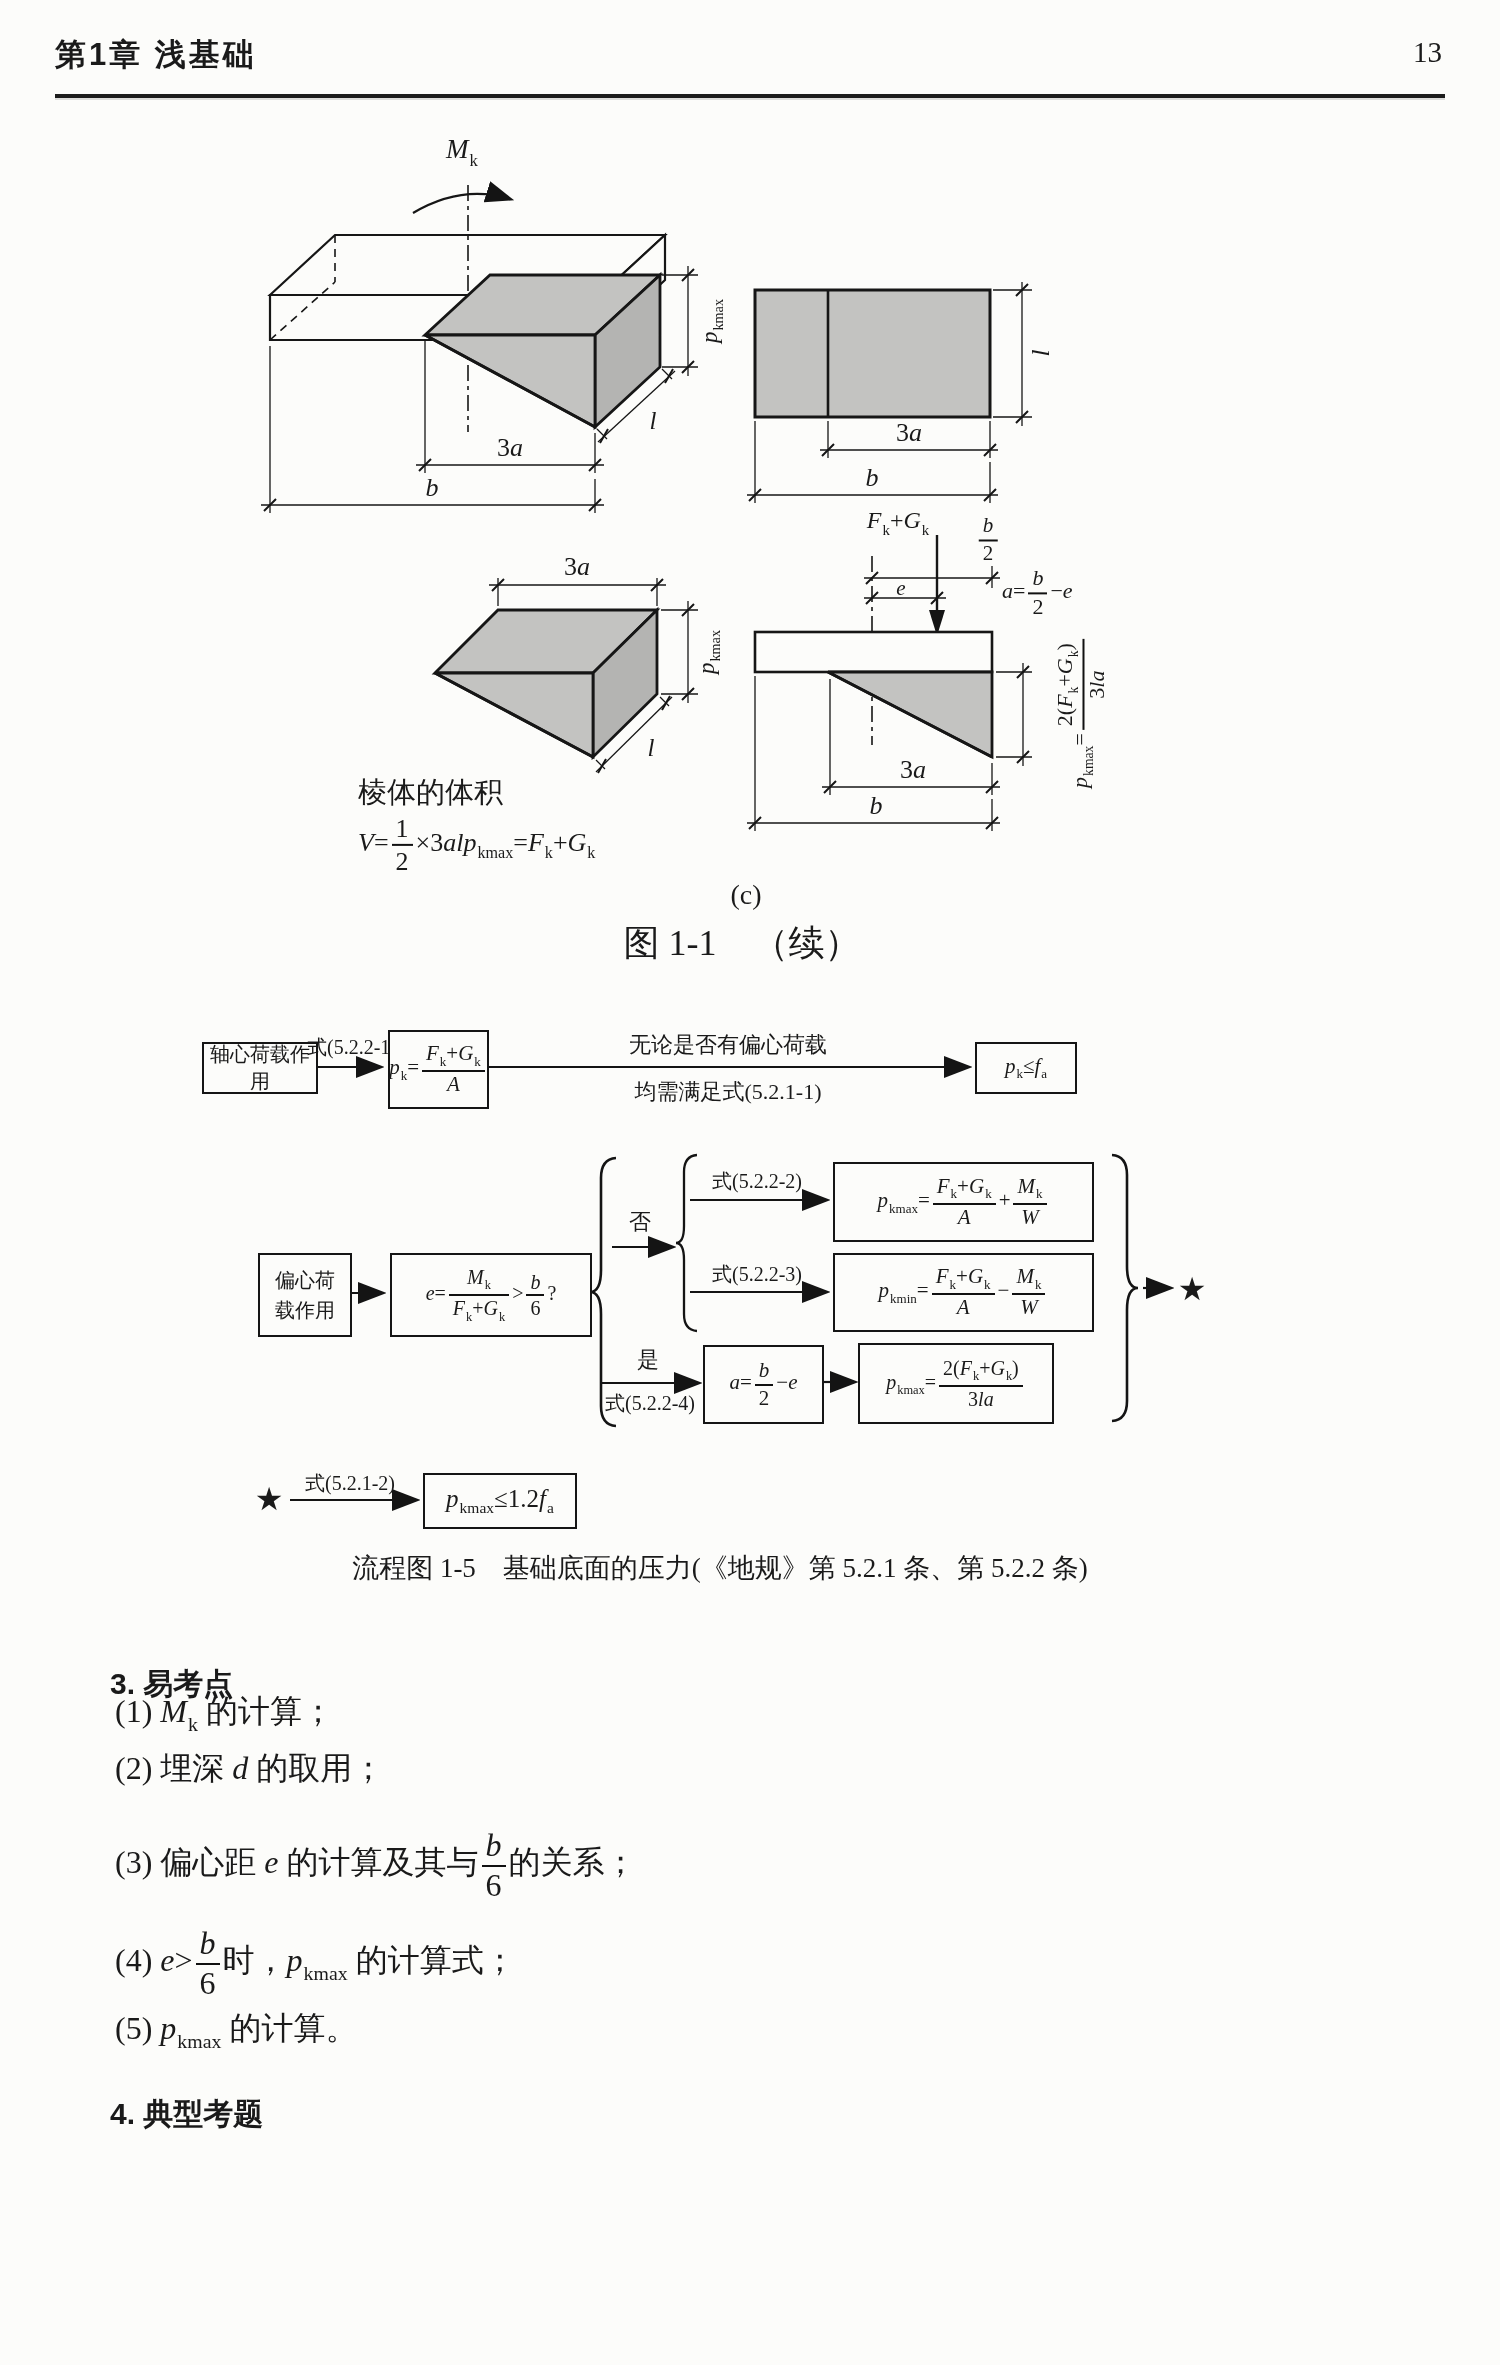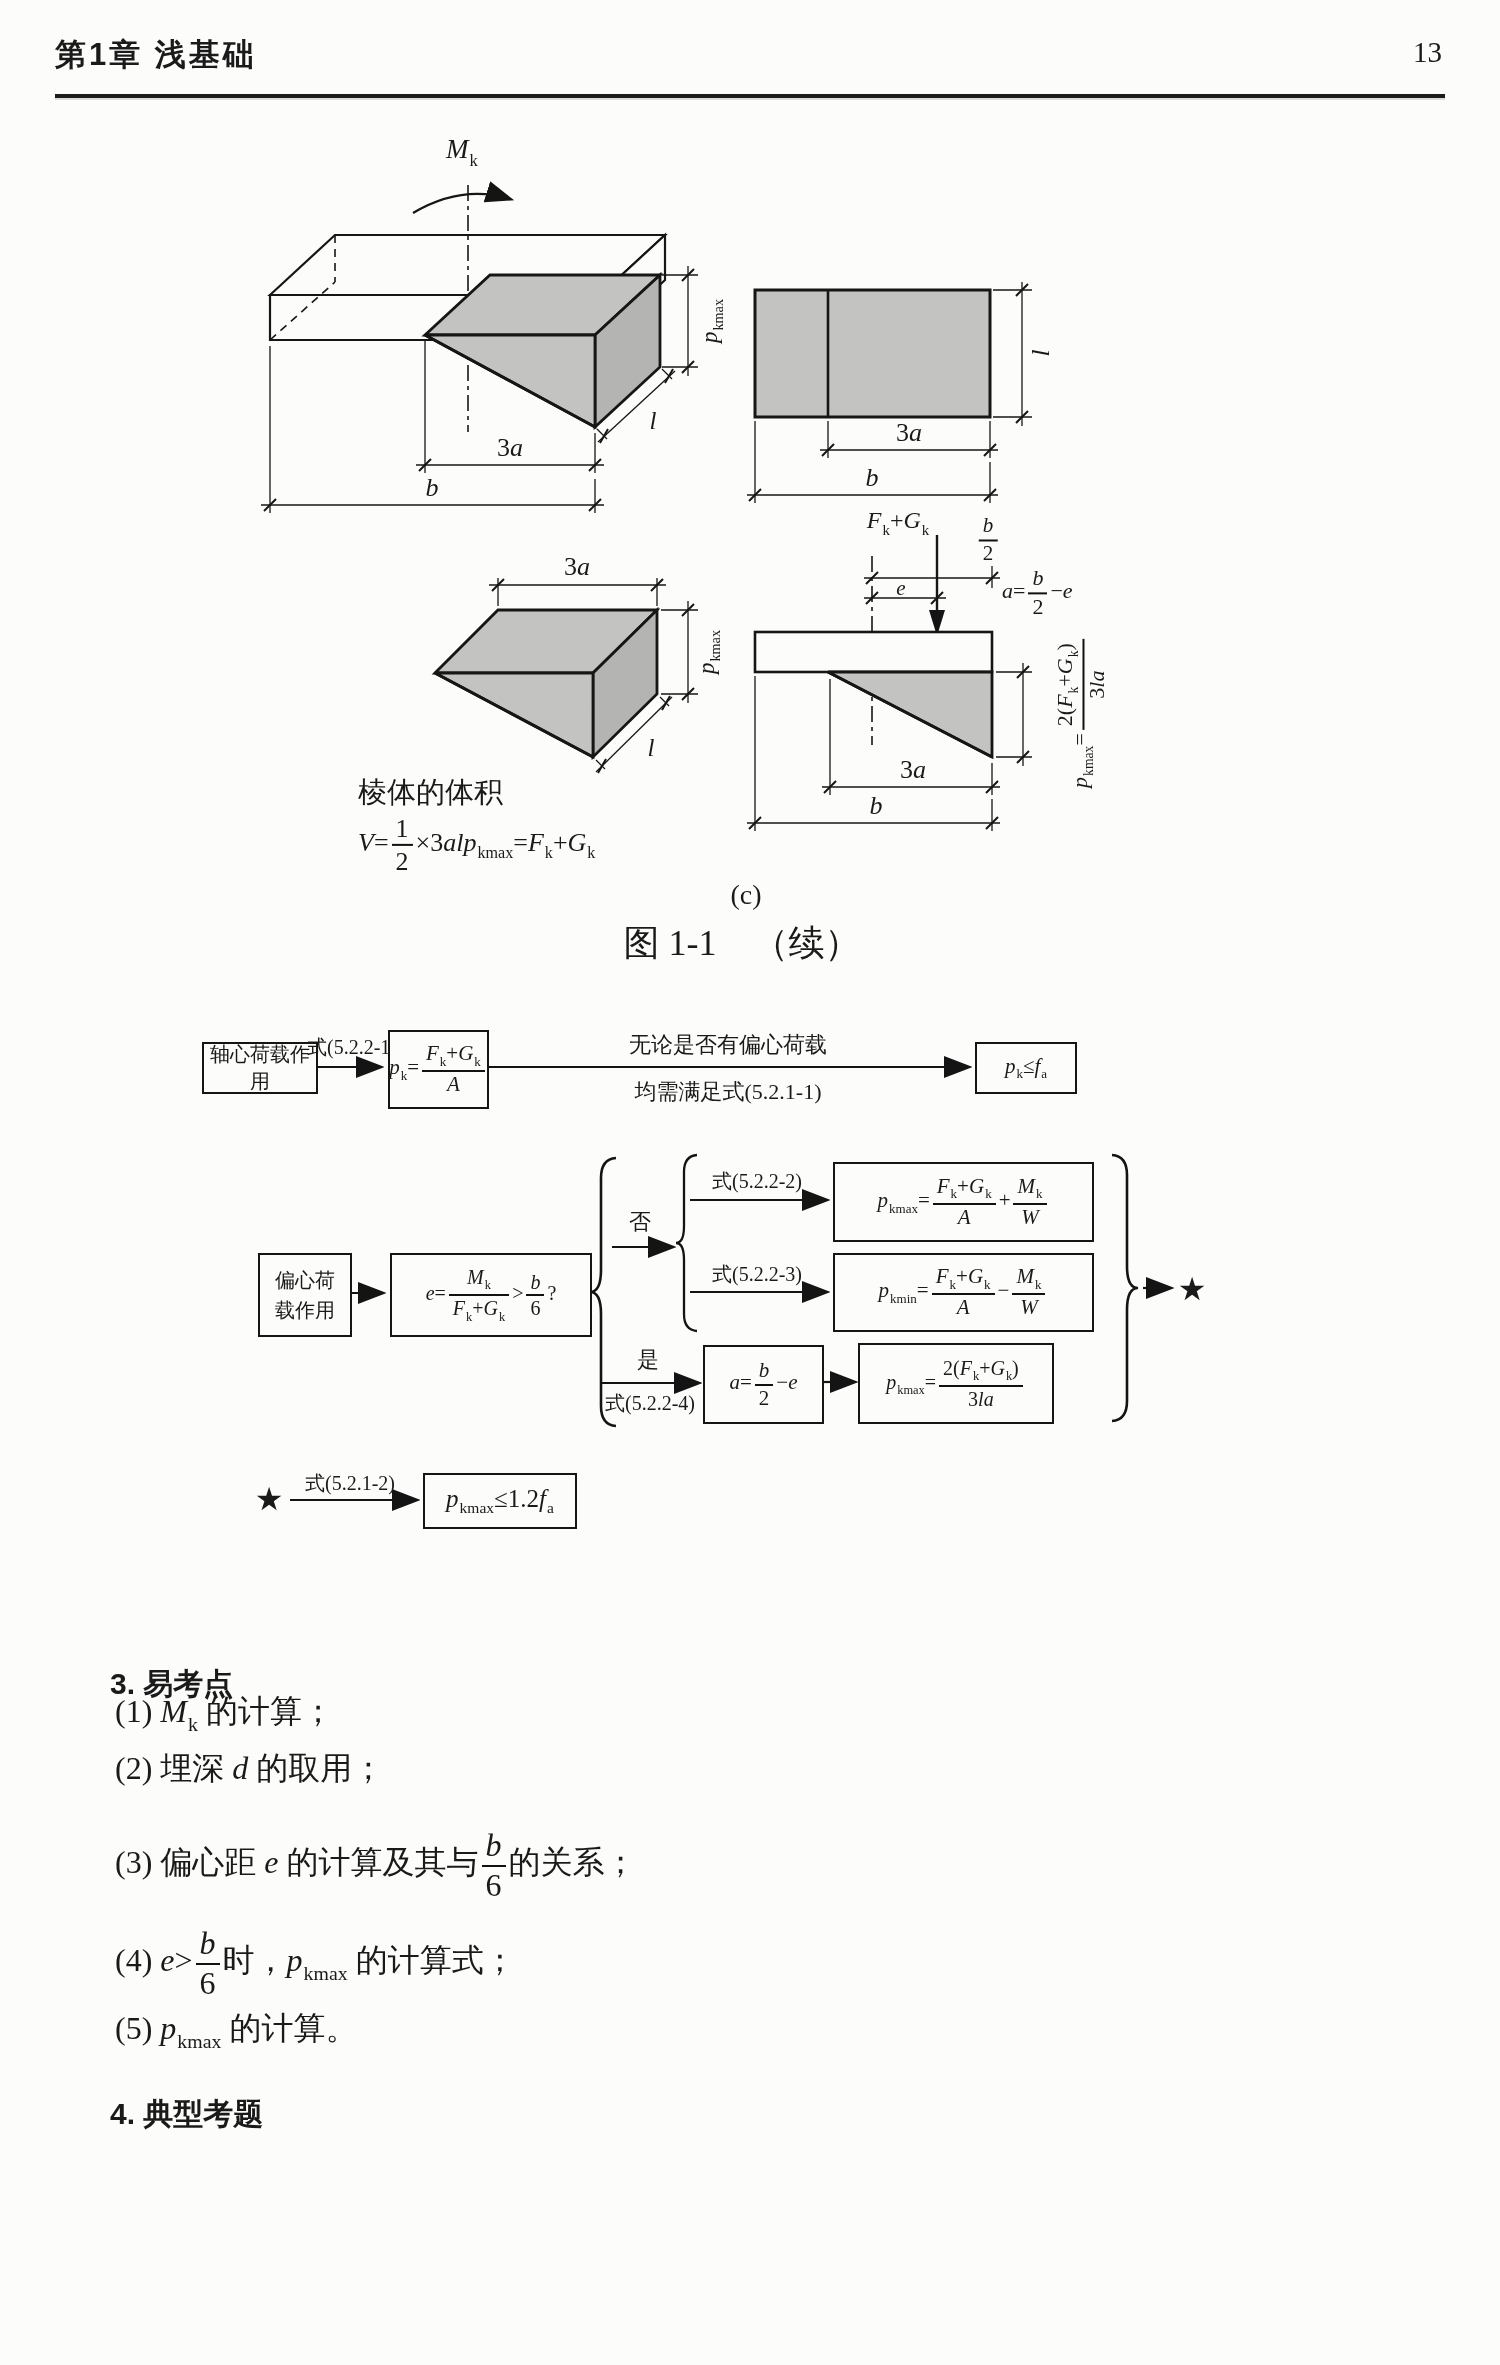--- a/index.html
+++ b/index.html
@@ -274,20 +274,21 @@
         </span></span>
   </div>
   <span class="lb" style="left:1192px;top:1289px;font-size:32px;">★</span>
 
   <span class="lb" style="left:269px;top:1499px;font-size:32px;">★</span>
   <span class="lb cn" style="left:350px;top:1483px;font-size:20px;">式(5.2.1-2)</span>
   <div class="fbox" style="left:423px;top:1473px;width:150px;height:52px;font-size:25px;">
     <span class="fml"><span class="fit">p</span><span class="fsub">kmax</span><span class="ft">≤1.2</span><span class="fit">f</span><span class="fsub">a</span></span>
   </div>
 
+  <span class="cap cn" style="left:720px;top:1550px;font-size:27px;">流程图 1-5　基础底面的压力(《地规》第 5.2.1 条、第 5.2.2 条)</span>
 
   <span class="bold-head" style="left:110px;top:1632px;font-size:30px;">3. 易考点</span>
   <span class="item fml" style="left:115px;top:1690px;"><span class="ft">(1) </span><span class="fit">M</span><span class="fsub">k</span><span class="ft"> 的计算；</span></span>
   <span class="item fml" style="left:115px;top:1747px;"><span class="ft">(2) 埋深 </span><span class="fit">d</span><span class="ft"> 的取用；</span></span>
   <span class="item fml" style="left:115px;top:1828px;"><span class="ft">(3) 偏心距 </span><span class="fit">e</span><span class="ft"> 的计算及其与</span><span class="frac">
         <span class="fnum"><span class="fit">b</span></span>
         <span class="fden"><span class="ft">6</span></span>
       </span><span class="ft">的关系；</span></span>
   <span class="item fml" style="left:115px;top:1926px;"><span class="ft">(4) </span><span class="fit">e</span><span class="ft">&gt;</span><span class="frac">
         <span class="fnum"><span class="fit">b</span></span>

